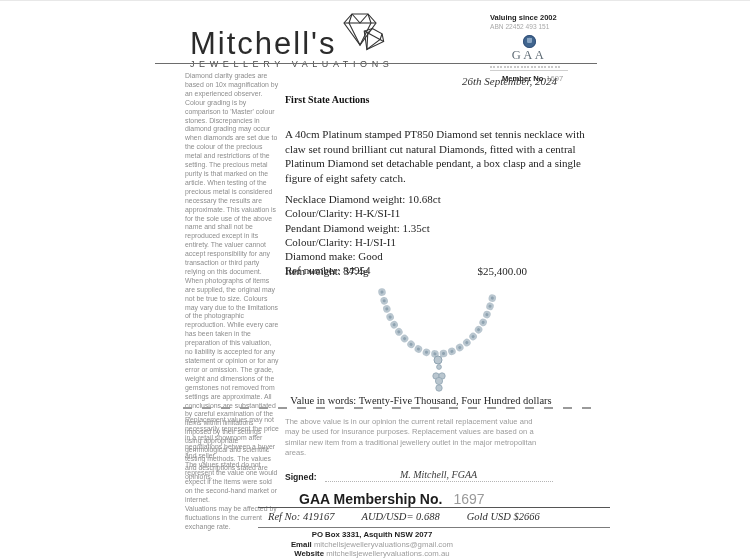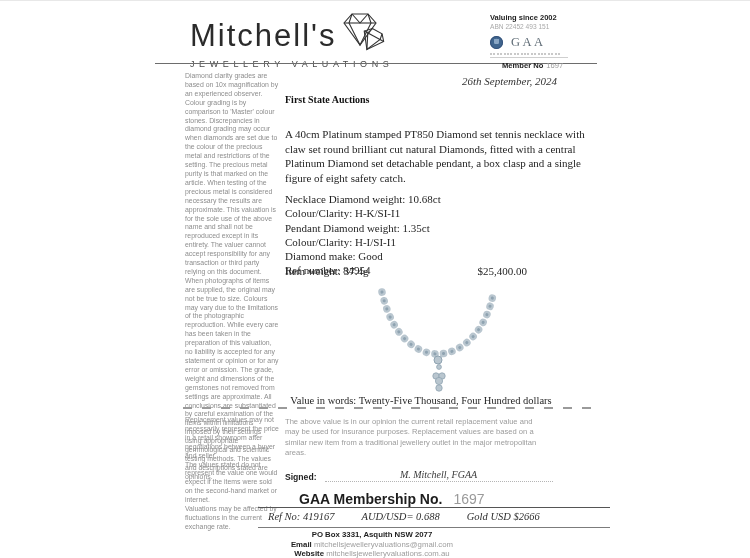--- a/index.html
+++ b/index.html
@@ -1,31 +1,31 @@
 <!DOCTYPE html>
 <html><head>
 <meta charset="utf-8">
 <style>
   html,body{margin:0;padding:0;background:#fff;}
   .page{position:relative;width:750px;height:558px;background:#fff;overflow:hidden;
         font-family:"Liberation Serif",serif;border-top:1px solid #e8e8e8;}
 
   
   .brand{position:absolute;left:190px;top:10px;}
-  .brand-row{display:flex;align-items:center;gap:4px;}
+  .brand-row{display:flex;align-items:flex-end;gap:4px;}
   .brand-name{font-family:"Liberation Sans",sans-serif;font-size:31px;font-weight:400;
               letter-spacing:2px;color:#2b2b2b;line-height:1;}
   .brand-sub{font-family:"Liberation Sans",sans-serif;font-size:9px;letter-spacing:4.6px;
              color:#4a4a4a;}
   .header-rule{position:absolute;left:155px;top:62px;width:442px;height:1px;background:#6d6d6d;}
 
   .cert{position:absolute;left:490px;top:12px;font-family:"Liberation Sans",sans-serif;}
   .cert-since{font-size:7.5px;font-weight:bold;color:#1d1d1d;}
   .cert-abn{font-size:6.6px;color:#a9a9a9;margin-top:1px;}
-  .gaa-row{display:flex;align-items:center;gap:8px;margin-top:5px;}
+  .gaa-row{display:flex;align-items:center;gap:0;margin-top:5px;flex-direction:column;}
   .gaa-circle{width:13px;height:13px;border-radius:50%;
       background:radial-gradient(circle at 50% 42%,#8aa6c4 0 28%,#40658e 30% 100%);
       box-shadow:inset 0 0 0 1px #33517a;}
   .gaa-text{font-family:"Liberation Serif",serif;font-size:12.5px;letter-spacing:2.5px;color:#5d6a74;}
   .gaa-fineprint{width:70px;height:2px;margin-top:3px;
       background:repeating-linear-gradient(90deg,#c9c9c9 0 2px,transparent 2px 3.4px);}
   .gaa-line{width:78px;height:1px;background:#cfcfcf;margin-top:2px;}
   .member{font-size:7.6px;margin-top:3px;color:#1d1d1d;font-weight:bold;margin-left:12px;}
   .member-no{color:#9a9a9a;font-weight:normal;margin-left:3px;}
 

